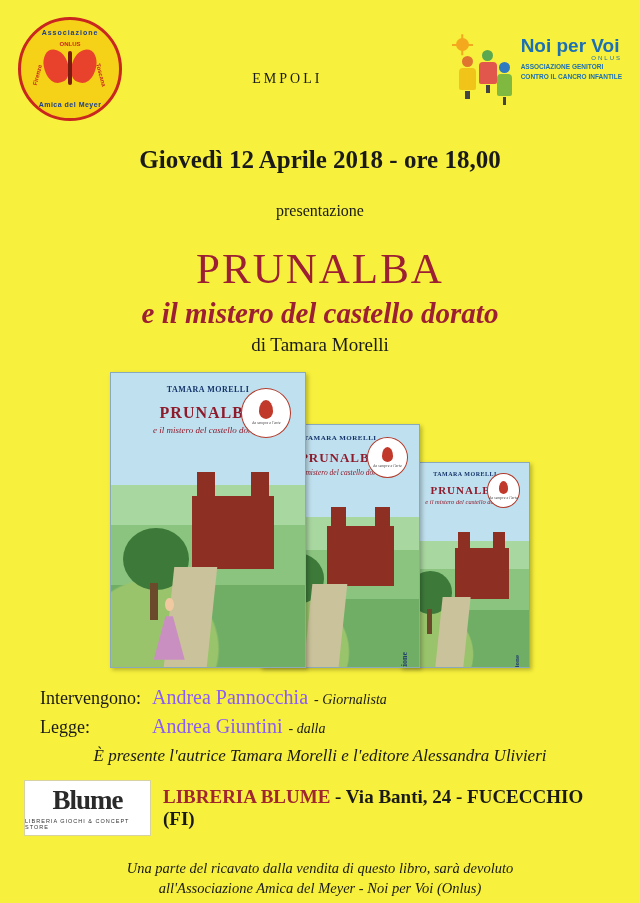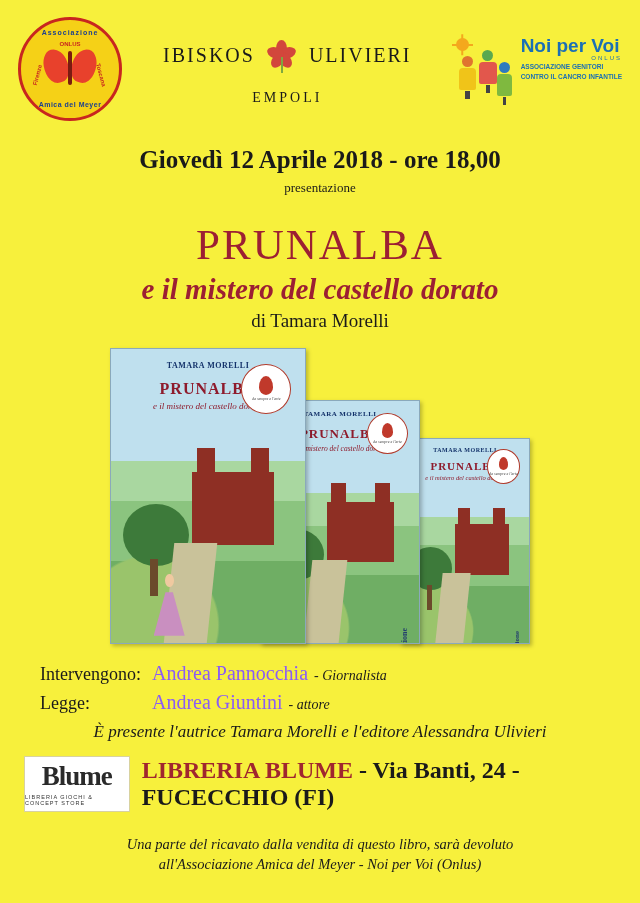--- a/index.html
+++ b/index.html
@@ -110,21 +110,21 @@
     font-family: "Liberation Sans", sans-serif; font-size: 6.5px; font-weight: bold;
     color: #1b6fb5; line-height: 1.25; margin-top: 2px;
   }
 
   
   .date-line {
     font-size: 25px; font-weight: bold; color: #1a1a1a;
     margin-top: 14px; letter-spacing: 0px;
   }
   .presentazione {
-    font-size: 13px; color: #1a1a1a; margin-top: 6px;
+    font-size: 16px; color: #1a1a1a; margin-top: 28px;
   }
   .main-title {
     font-size: 43px; color: #9c1f33; letter-spacing: 2px;
     margin-top: 24px; font-weight: normal;
   }
   .subtitle {
     font-size: 29px; color: #9c1f33; font-style: italic; font-weight: bold;
     margin-top: 4px;
   }
   .author-line {
@@ -226,21 +226,21 @@
   }
   .blume-word {
     font-family: "Liberation Serif", serif; font-size: 27px; font-weight: bold;
     color: #2a2a2a; letter-spacing: -1px; line-height: 1;
   }
   .blume-tag {
     font-family: "Liberation Sans", sans-serif; font-size: 5.5px;
     letter-spacing: 1px; color: #333; margin-top: 4px;
   }
   .footer-line {
-    font-size: 24px; font-weight: bold; color: #a0262f;
+    font-size: 19px; font-weight: bold; color: #a0262f;
   }
   .footer-line .black { color: #1a1a1a; font-weight: bold; }
   .note {
     text-align: center; font-size: 14.5px; font-style: italic;
     color: #1a1a1a; margin-top: 23px; line-height: 1.35;
     padding: 0 40px;
   }
 </style>
 </head>
 <body>
@@ -258,32 +258,20 @@
         <span class="mt-bottom">Amica del Meyer</span>
       </div>
       <div class="butterfly">
         <div class="bfw l"></div>
         <div class="bfw r"></div>
         <div class="bfbody"></div>
       </div>
     </div>
 
     <div class="ibiskos">
-      <div class="ibiskos-line">
-        <div class="ibiskos-word">IBISKOS</div>
-        <div class="hibiscus">
-          <div class="hib-petal" style="transform:rotate(0deg)"></div>
-          <div class="hib-petal" style="transform:rotate(72deg)"></div>
-          <div class="hib-petal" style="transform:rotate(144deg)"></div>
-          <div class="hib-petal" style="transform:rotate(216deg)"></div>
-          <div class="hib-petal" style="transform:rotate(288deg)"></div>
-          <div class="hib-stem"></div>
-        </div>
-        <div class="ibiskos-word">ULIVIERI</div>
-      </div>
       <div class="ibiskos-empoli">EMPOLI</div>
     </div>
 
     <div class="noipervoi">
       <div class="npv-figures">
         <div class="npv-sun"></div>
         <div class="npv-p1">
           <div class="npv-head" style="background:#e0752f"></div>
           <div class="npv-body" style="background:#f0c419"></div>
           <div class="npv-legs"></div>
@@ -374,21 +362,21 @@
 
   <div class="credits">
     <div class="credit-row">
       <div class="credit-label">Intervengono:</div>
       <div class="credit-name">Andrea Pannocchia</div>
       <div class="credit-role">- Giornalista</div>
     </div>
     <div class="credit-row">
       <div class="credit-label">Legge:</div>
       <div class="credit-name">Andrea Giuntini</div>
-      <div class="credit-role">- attore</div>
+      <div class="credit-role">- dalla</div>
     </div>
     <div class="presence">È presente l'autrice Tamara Morelli e l'editore Alessandra Ulivieri</div>
   </div>
 
   <div class="footer">
     <div class="blume-logo">
       <div class="blume-word">Blume</div>
       <div class="blume-tag">LIBRERIA GIOCHI &amp; CONCEPT STORE</div>
     </div>
     <div class="footer-line">

